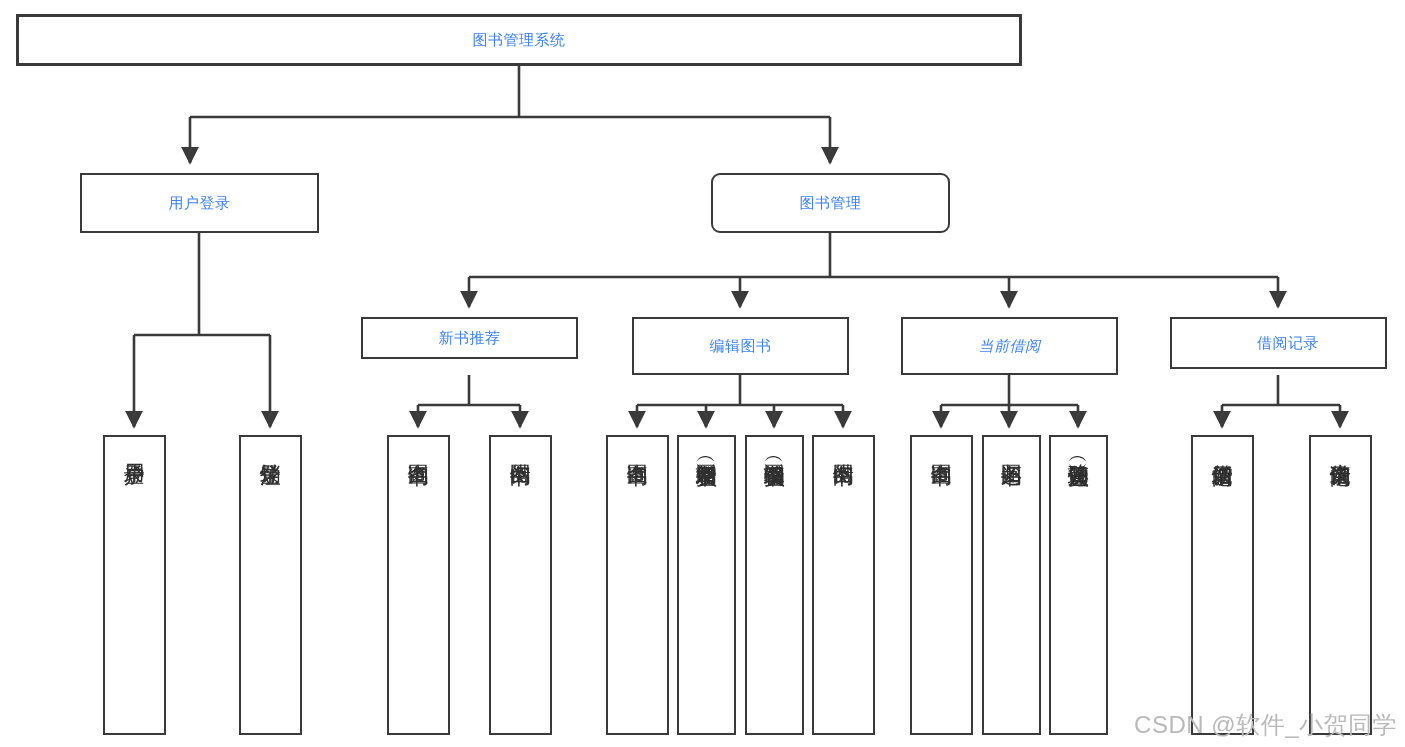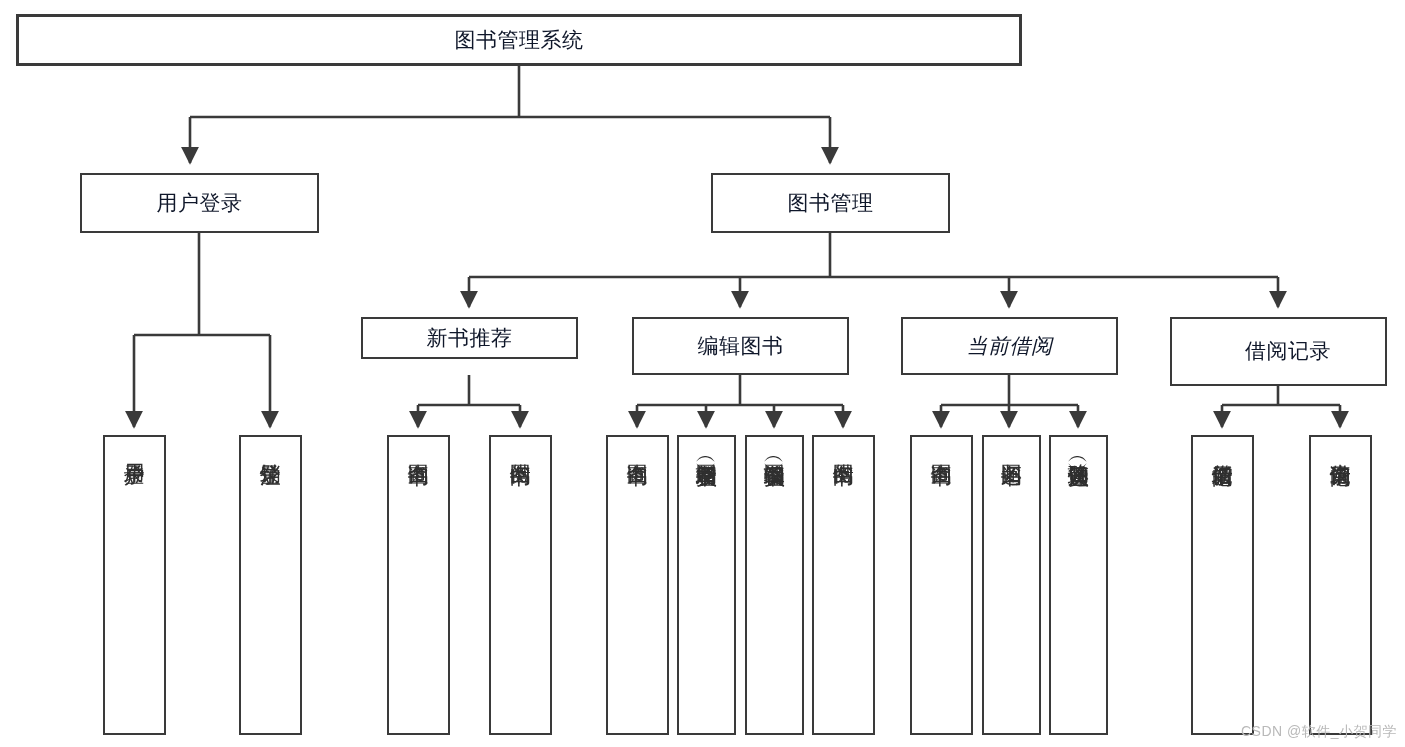--- a/index.html
+++ b/index.html
@@ -34,25 +34,25 @@
     color: #2b2b2b;
     display: flex;
     align-items: center;
     justify-content: center;
     z-index: 2;
   }
   .node.root {
     border-width: 3px;
   }
   .h-label {
-    font-size: 21px;
+    font-size: 15px;
     line-height: 1.15;
     letter-spacing: 0.5px;
     white-space: nowrap;
-    color: #0f172a;
+    color: #3b82f6;
     text-align: center;
   }
   .node.leaf {
     align-items: flex-start;
     justify-content: center;
     padding-top: 10px;
   }
   .v-label {
     font-size: 21px;
     line-height: 1.22;
@@ -60,21 +60,21 @@
     color: #2f2f2f;
     writing-mode: vertical-rl;
     text-orientation: upright;
     white-space: nowrap;
     display: block;
   }
   #watermark {
     position: absolute;
     right: 8px;
     bottom: 6px;
-    font-size: 14px;
+    font-size: 24px;
     color: #b9b9b9;
     letter-spacing: 0.5px;
     z-index: 3;
     white-space: nowrap;
   }
 </style>
 </head>
 <body>
 
 <div id="canvas">
@@ -129,34 +129,34 @@
     </g>
   </svg>
 
   <div class="node root" style="left:16px; top:14px; width:1006px; height:52px;">
     <span class="h-label">图书管理系统</span>
   </div>
 
   <div class="node" style="left:80px; top:173px; width:239px; height:60px;">
     <span class="h-label">用户登录</span>
   </div>
-  <div class="node" style="left:711px; top:173px; width:239px; height:60px;">
+  <div class="node" style="left:711px; top:173px; width:239px; height:60px;border-radius:9px;">
     <span class="h-label">图书管理</span>
   </div>
 
   <div class="node" style="left:361px; top:317px; width:217px; height:42px;">
     <span class="h-label">新书推荐</span>
   </div>
   <div class="node" style="left:632px; top:317px; width:217px; height:58px;">
     <span class="h-label">编辑图书</span>
   </div>
   <div class="node" style="left:901px; top:317px; width:217px; height:58px;font-style:italic;">
     <span class="h-label">当前借阅</span>
   </div>
-  <div class="node" style="left:1170px; top:317px; width:217px; height:69px;padding-left:19px;">
+  <div class="node" style="left:1170px; top:317px; width:217px; height:52px;padding-left:19px;">
     <span class="h-label">借阅记录</span>
   </div>
 
   <div class="node leaf" style="left:103px; top:435px; width:63px; height:300px;">
     <span class="v-label">用户登录</span>
   </div>
   <div class="node leaf" style="left:239px; top:435px; width:63px; height:300px;">
     <span class="v-label">注销登录</span>
   </div>
 

